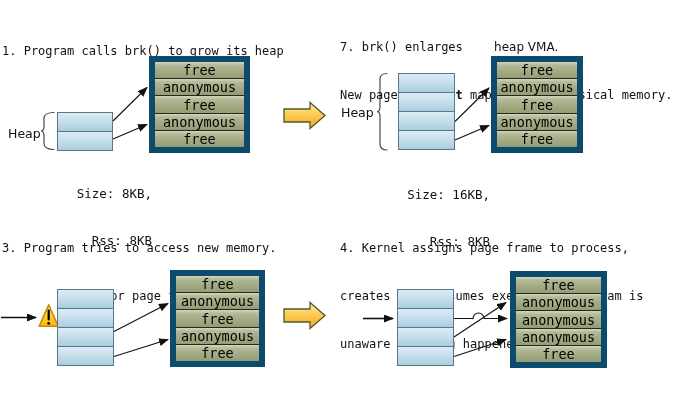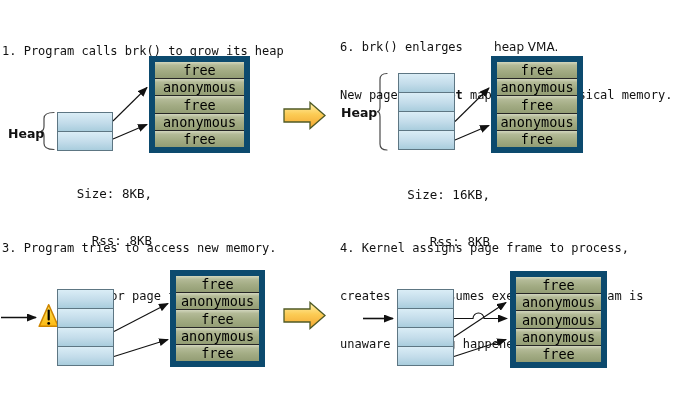--- a/index.html
+++ b/index.html
@@ -7,21 +7,21 @@
     position:relative; width:678px; height:402px; background:#ffffff;
     font-family:"DejaVu Sans Mono","Liberation Mono",monospace;
     color:#111; overflow:hidden;
   }
   .abs { position:absolute; }
   .title { font-size:12px; line-height:16px; white-space:pre; }
   .title .sans { font-family:"DejaVu Sans","Liberation Sans",sans-serif;padding-left:24px; }
   .title .bold { font-weight:bold; }
   .heaplabel {
     font-family:"DejaVu Sans","Liberation Sans",sans-serif;
-    font-size:12.5px; color:#111;font-weight:bold;
+    font-size:12.5px; color:#111;
   }
   .sizelabel { font-size:12.5px; line-height:15.5px; text-align:right; white-space:pre; }
   .ptable {
     border:6px solid #0c4a6e; display:flex; flex-direction:column;
     box-sizing:border-box; height:97px;
   }
   .prow {
     flex:1; display:flex; align-items:center; justify-content:center;
     border-top:1px solid #262626;
     background:linear-gradient(180deg,#d2d6bd 0%,#b3ba97 20%,#a3ac84 55%,#939d74 100%);
@@ -120,21 +120,21 @@
     <div class="prow">
         <span>free</span>
       </div>
   </div>
   <div class="abs sizelabel" style="left:28px; top:155px; width:124px;">
     <div>Size: 8KB,</div>
     <div>Rss: 8KB</div>
   </div>
 
   <div class="abs title" style="left:340px; top:7px;">
-    <div><span>6. brk() enlarges </span><span class="sans">heap VMA.</span></div>
+    <div><span>7. brk() enlarges </span><span class="sans">heap VMA.</span></div>
     <div><span>New pages are </span><span class="bold">not</span><span> mapped onto physical memory.</span></div>
   </div>
   <div class="abs heaplabel" style="left:341px; top:105px;">Heap</div>
   <div class="abs heap" style="left:398px; top:73px; width:57px;">
     <div class="hblock"></div>
     <div class="hblock"></div>
     <div class="hblock"></div>
     <div class="hblock"></div>
   </div>
   <div class="abs ptable" style="left:491px; top:56px; width:92px;">

